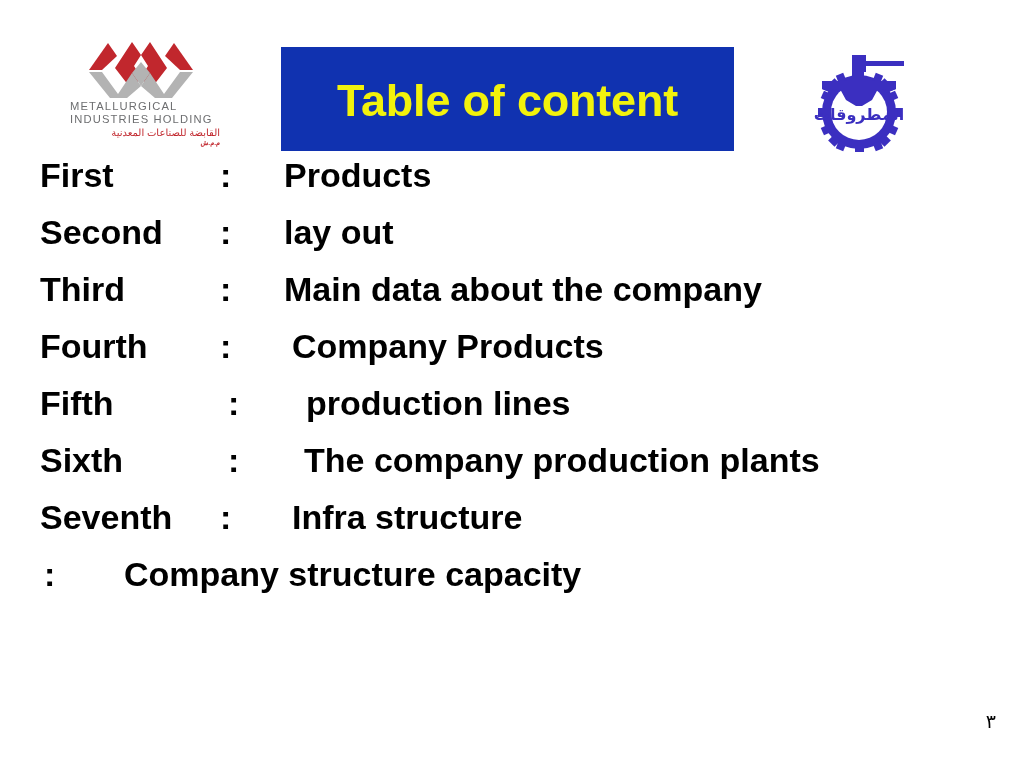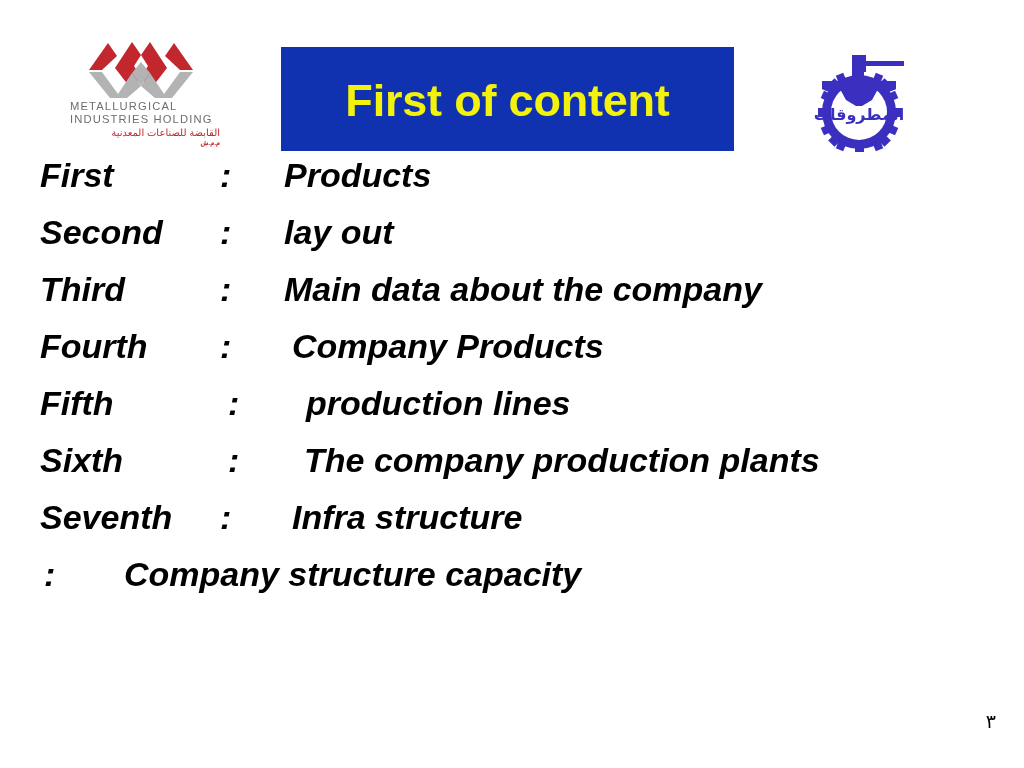--- a/index.html
+++ b/index.html
@@ -102,21 +102,20 @@
     width: 102px;
     height: 100px;
   }
 
   
   #contents {
     position: absolute;
     left: 40px;
     top: 156px;
     width: 944px;
-    font-style: italic;
   }
   .toc-row {
     display: flex;
     align-items: baseline;
     height: 57px;
     white-space: nowrap;
   }
   .toc-ordinal {
     display: inline-block;
     width: 180px;
@@ -188,21 +187,21 @@
     </div>
     <div class="wordmark">
       <span class="wm-en1">METALLURGICAL</span>
       <span class="wm-en2">INDUSTRIES HOLDING</span>
       <span class="wm-ar1">القابضة للصناعات المعدنية</span>
       <span class="wm-ar2">م.م.ش</span>
     </div>
   </div>
 
   <div id="title-banner">
-    <span class="title-text">First of content</span>
+    <span class="title-text">Table of content</span>
   </div>
 
   <div id="forge-logo">
     <svg viewBox="0 0 102 100" width="102" height="100" xmlns="http://www.w3.org/2000/svg">
       <g fill="#3b2fc0">
 
         <path d="M44 3 L58 3 L58 9 L96 9 L96 14 L58 14 L58 20 L44 20 Z"></path>
         <path d="M44 20 L52 20 L52 27 L44 27 Z"></path>
 
         <path d="M18 29 L84 29 L84 37 L70 37 L64 48 L54 54 L48 54 L38 48 L32 37 L18 37 Z"></path>

